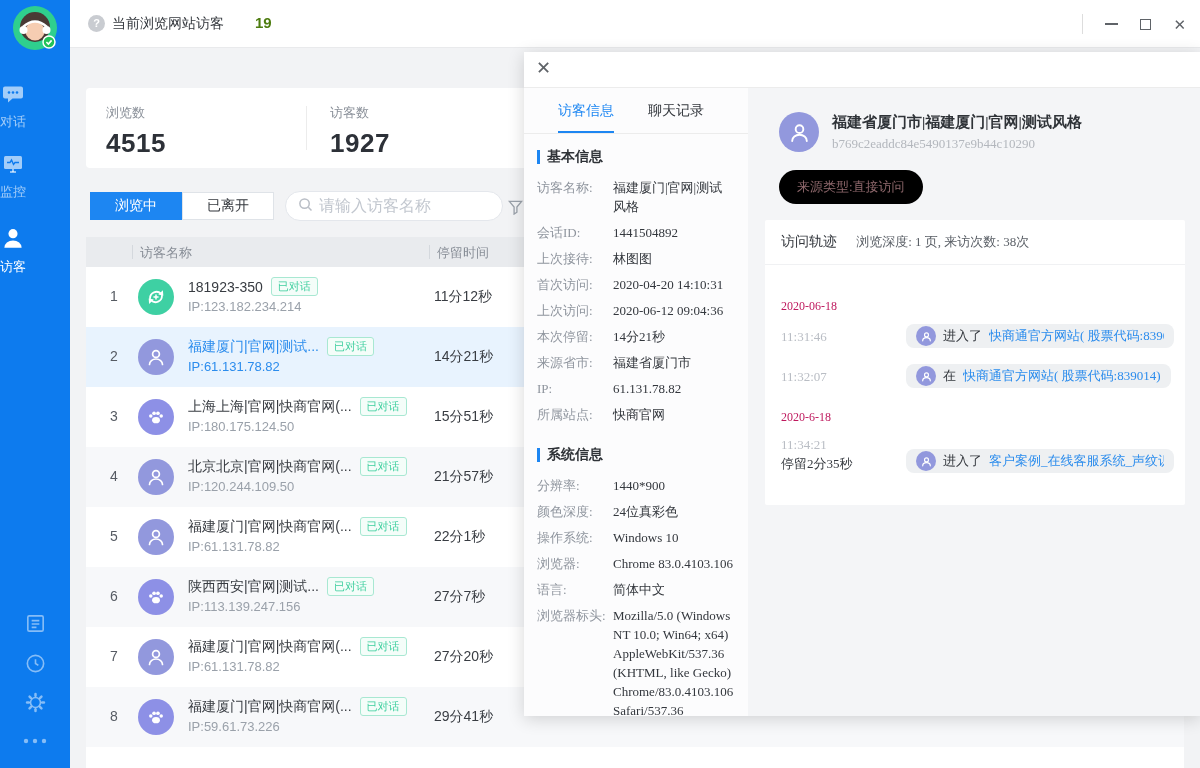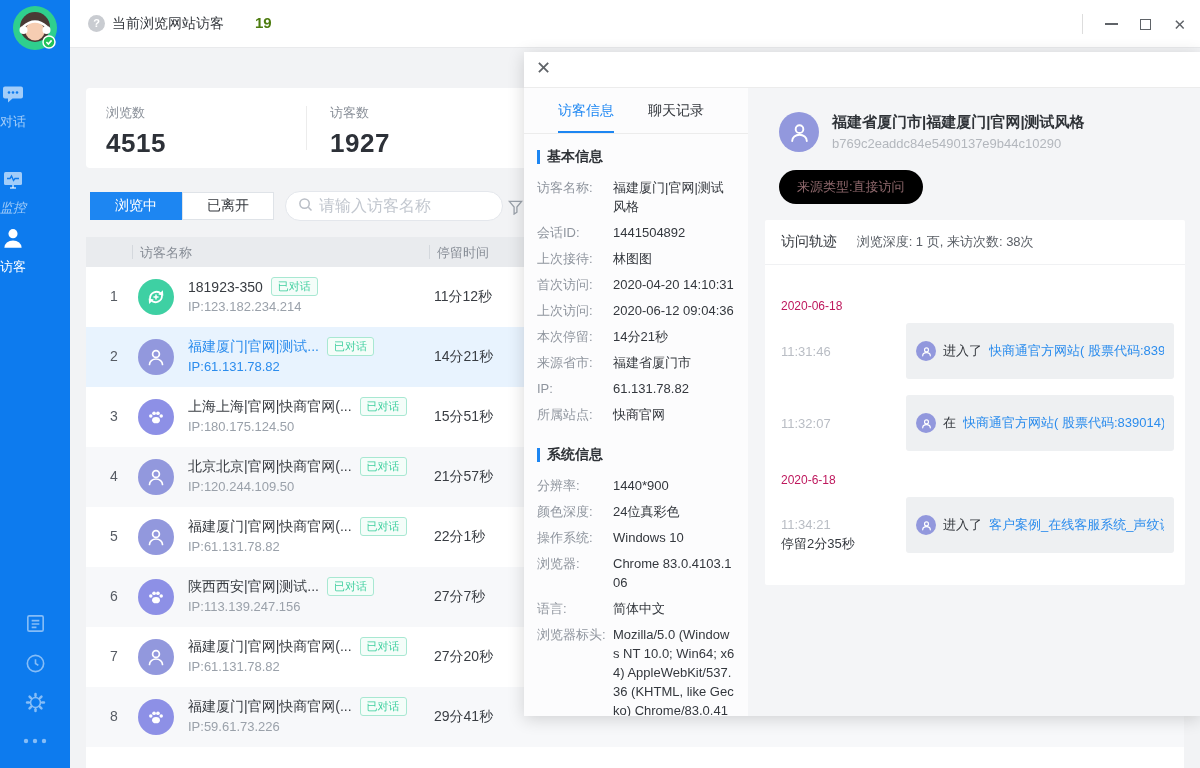--- a/index.html
+++ b/index.html
@@ -5,21 +5,21 @@
   * { margin:0; padding:0; box-sizing:border-box; }
   html,body { width:1200px; height:768px; overflow:hidden; }
   body { font-family:"Liberation Sans","DejaVu Sans",sans-serif; font-size:13px; color:#33373d; background:#f2f3f5; position:relative; }
 
   
   .sidebar { position:absolute; left:0; top:0; width:70px; height:768px; background:#0d7bee; z-index:20; }
   .side-avatar { position:absolute; left:13px; top:6px; width:44px; height:44px; border-radius:50%; background:#2fcf8e; }
   .side-avatar svg { display:block; }
   .nav-item { position:absolute; left:0; width:94px; text-align:left; color:rgba(255,255,255,.62); cursor:pointer; }
   .nav-item:nth-of-type(1){ top:82px; }
-  .nav-item:nth-of-type(2){ top:168px;font-style:italic; }
+  .nav-item:nth-of-type(2){ top:152px; }
   .nav-item:nth-of-type(3){ top:225px; }
   .nav-item.active { color:#ffffff; }
   .nav-item .nav-label { display:block; margin-top:4px; font-size:13px; }
   .side-bottom { position:absolute; left:0; width:70px; text-align:center; color:rgba(255,255,255,.5); }
   .sb-doc { top:612px; } .sb-clock { top:652px; } .sb-gear { top:691px; } .sb-more { top:734px; }
 
   
   .topbar { position:absolute; left:70px; top:0; right:0; height:48px; background:#fff; border-bottom:1px solid #e9eaec; z-index:5; }
   .help-circle { position:absolute; left:18px; top:15px; width:17px; height:17px; border-radius:50%; background:#c9ccd1; color:#fff; font-size:11px; font-weight:bold; text-align:center; line-height:17px; }
   .topbar-title { position:absolute; left:42px; top:15px; font-size:14px; color:#33373d; }
@@ -66,21 +66,21 @@
   .vrow.selected .nm, .vrow.selected .ip { color:#2b8ced; }
   .badge { margin-left:8px; font-size:11px; color:#3fcf9f; border:1px solid #a8e8d2; background:#f4fdf9; border-radius:3px; padding:1px 6px; line-height:15px; }
   .vrow .ip { position:absolute; left:102px; top:32px; font-size:13px; color:#9aa1aa; }
   .vrow .tm { position:absolute; left:348px; top:21px; font-size:14px; color:#383c42; }
   .row-partial { height:60px; background:#fff; }
 
   
   .panel { position:absolute; left:524px; top:52px; width:676px; height:664px; background:#fff; box-shadow:0 3px 16px rgba(0,0,0,.16); z-index:10; display:flex; flex-direction:column; }
   .panel-closebar { height:36px; border-bottom:1px solid #ececec; flex:0 0 auto; position:relative; }
   .panel-close { position:absolute; left:12px; top:7px; font-size:18px; color:#5f6368; line-height:1; cursor:pointer; }
-  .panel-body { flex:1; display:flex; min-height:0; }
+  .panel-body { flex:1; display:flex; min-height:0;font-family:Liberation Serif, serif; }
   .pcol-left { width:224px; flex:0 0 auto; background:#fcfcfd; display:flex; flex-direction:column; }
   .ptabs { height:46px; border-bottom:1px solid #ececec; display:flex; flex:0 0 auto; }
   .ptab { position:relative; margin-left:34px; font-size:14px; color:#33373d; display:flex; align-items:center; cursor:pointer; }
   .ptab.active { color:#1d86f2; }
   .ptab.active::after { content:""; position:absolute; left:0; right:0; bottom:0; height:2px; background:#1d86f2; }
   .pleft-scroll { padding:14px 13px; overflow:hidden; }
   .sect-title { display:flex; align-items:center; gap:7px; font-size:14px; font-weight:bold; color:#2f3338; }
   .sect-bar { width:3px; height:14px; background:#1d86f2; }
   .fields { margin-top:12px; }
   .frow { display:flex; margin-bottom:7px; }
@@ -100,21 +100,21 @@
   .trail-head { padding:13px 16px; border-bottom:1px solid #f0f1f3; }
   .trail-title { font-size:14px; color:#33373d; margin-right:16px; }
   .trail-summary { font-size:13px; color:#5a5f66; }
   .trail-list { padding:12px 16px 16px 16px; }
   .trail-date { font-size:12px; color:#be185d; margin:22px 0 10px 0; }
   .trail-entry { display:flex; align-items:center; margin-bottom:16px;gap:21px; }
   .trail-entry.has-stay { align-items:flex-end; }
   .te-times { width:104px; flex:0 0 auto; }
   .te-time { font-size:13px; color:#b9bdc4; line-height:19px; }
   .te-stay { font-size:13px; color:#33373d; line-height:19px; }
-  .chip { display:flex; align-items:center; gap:7px; background:#eef0f2; border-radius:3px; padding:18px 10px; max-width:268px; overflow:hidden; flex:0 0 auto; }
+  .chip { display:flex; align-items:center; gap:7px; background:#eef0f2; border-radius:8px; padding:2px 10px; max-width:268px; overflow:hidden; flex:0 0 auto; }
   .chip-avt { width:20px; height:20px; border-radius:50%; background:#9298dd; flex:0 0 auto; display:flex; align-items:center; justify-content:center; }
   .chip-action { font-size:13px; color:#33373d; white-space:nowrap; }
   .chip-link { font-size:13px; color:#2b8ced; white-space:nowrap; overflow:hidden; }
 </style>
 </head>
 <body>
 
 <div class="sidebar">
   <div class="side-avatar">
     <svg width="44" height="44" viewBox="0 0 44 44">

